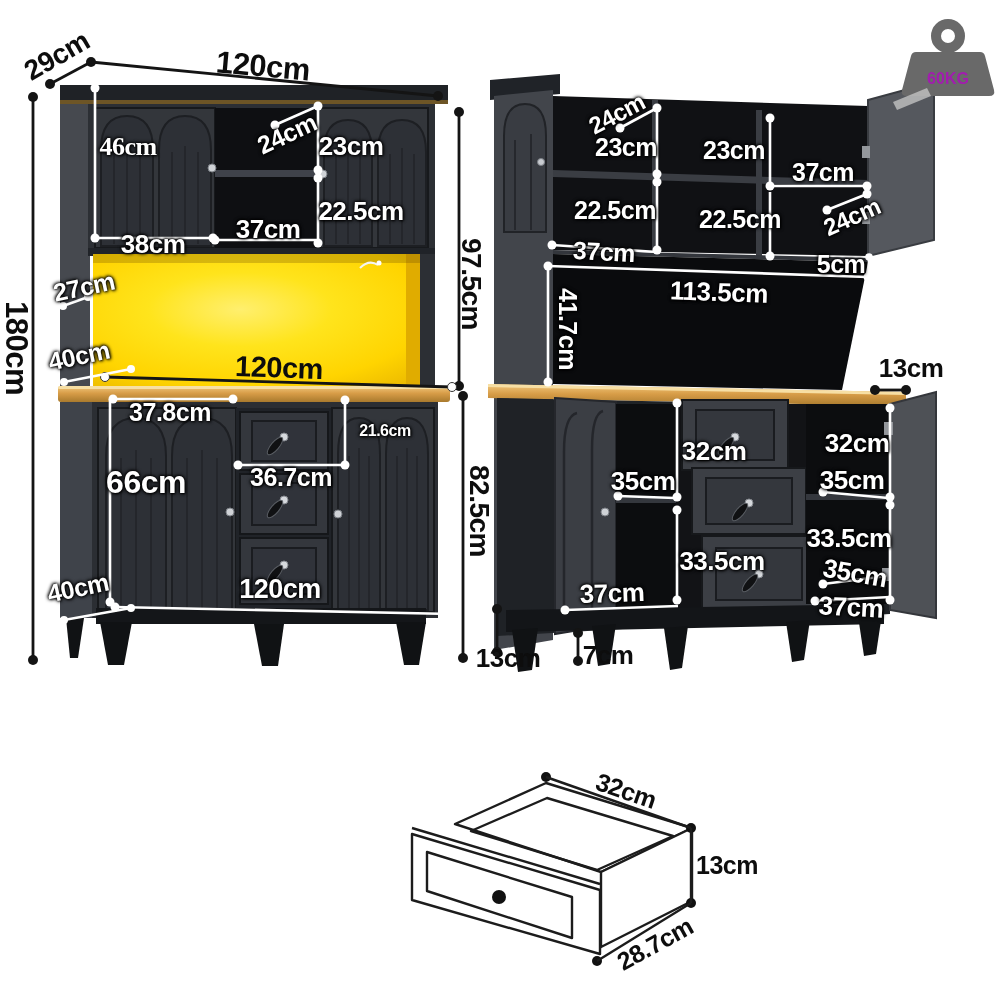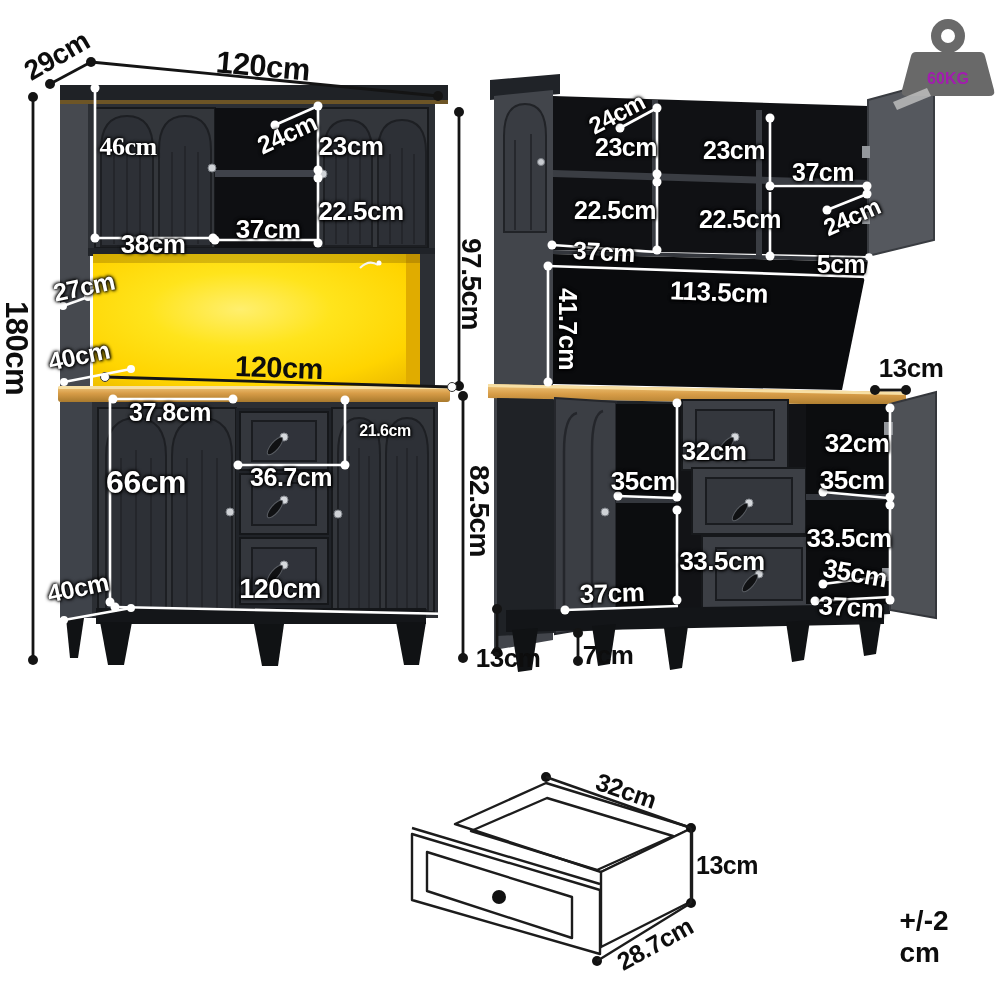--- a/index.html
+++ b/index.html
@@ -437,15 +437,14 @@
     </div>
 <div class="labels">
 
 <span class="lbl on-light" style="left: 626px; top: 791px; font-size: 25px; transform: translate(-50%, -50%) rotate(19deg);">32cm</span>
       <span class="lbl on-light" style="left: 727px; top: 865px; font-size: 25px; transform: translate(-50%, -50%) rotate(0deg);">13cm</span>
       <span class="lbl on-light" style="left: 655px; top: 944px; font-size: 25px; transform: translate(-50%, -50%) rotate(-29deg);">28.7cm</span>
     </div>
 
 <span class="badge-text" style="left:948px;top:79px;">60KG</span>
 
-<span class="note-text" style="left:933px;top:937px;">+/-2 cm</span>
 
 </div>
 
 </body></html>

